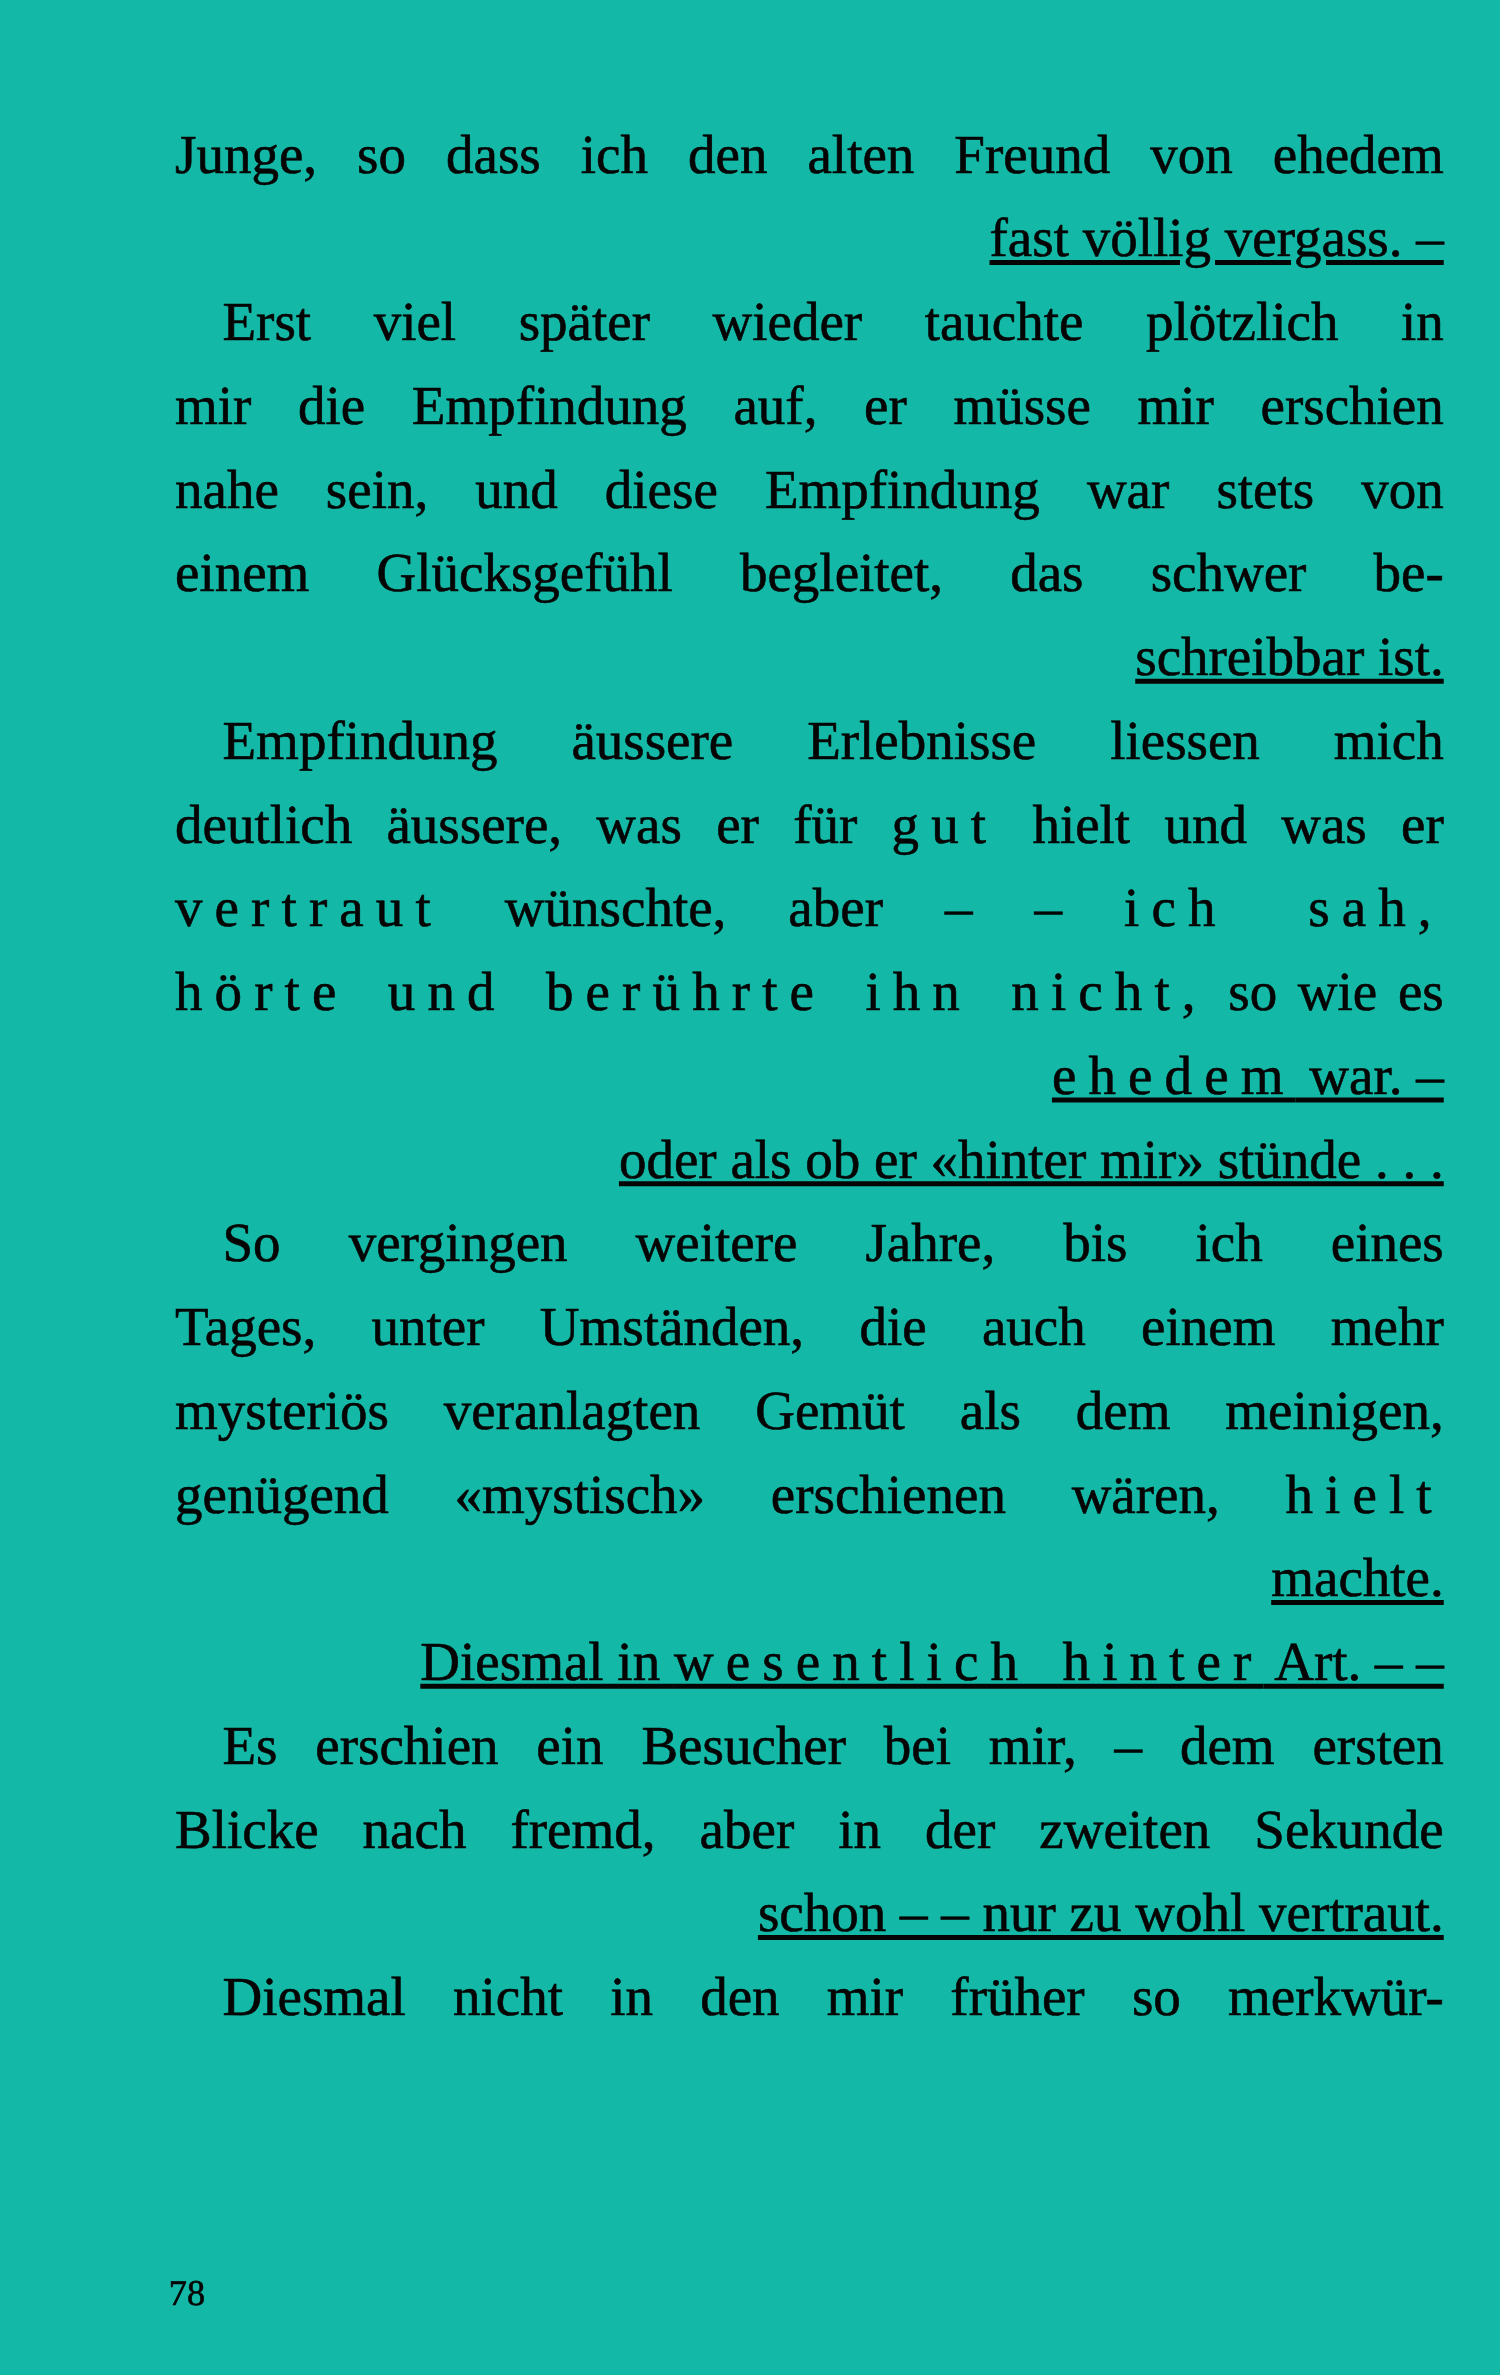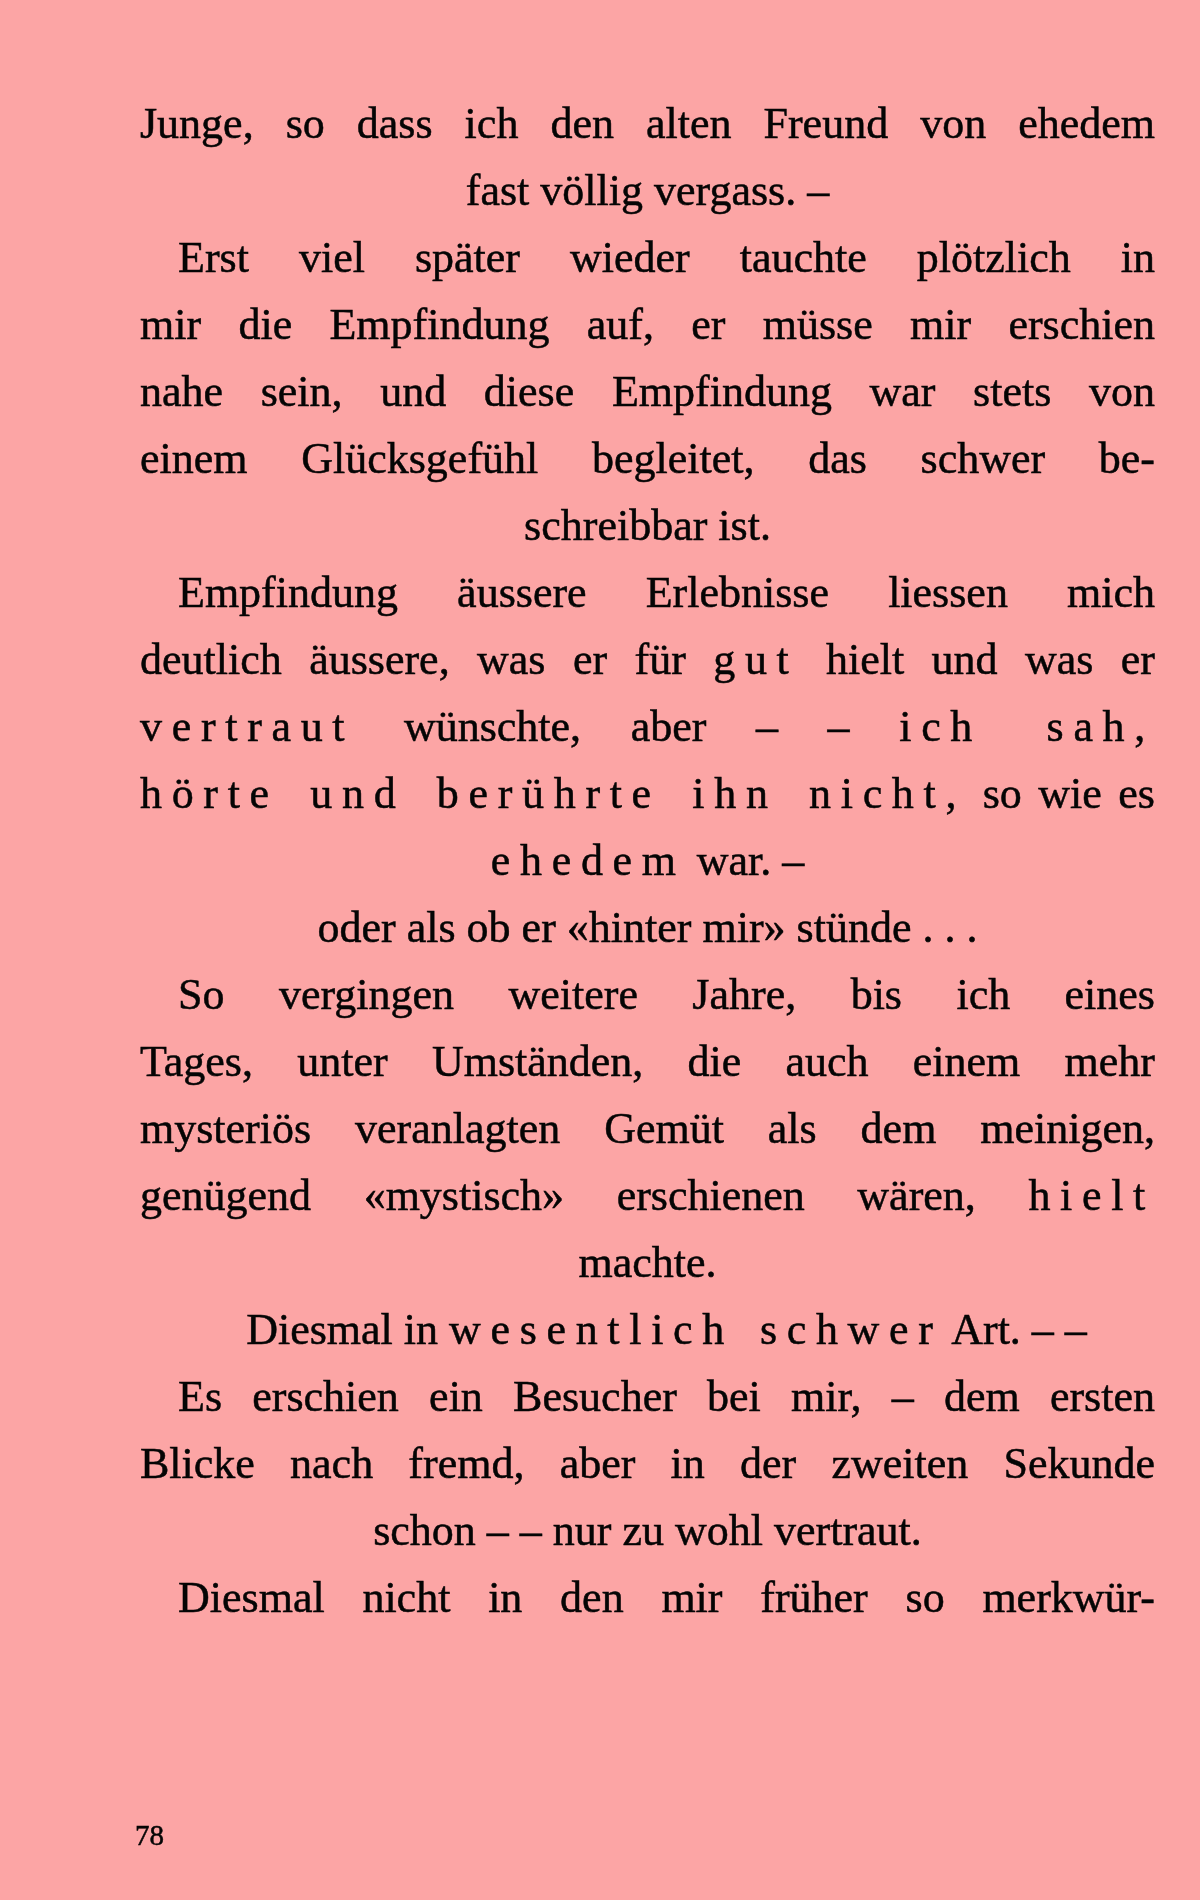--- a/index.html
+++ b/index.html
@@ -4,21 +4,21 @@
 <style>
   html, body {
     margin: 0;
     padding: 0;
     background: #ffffff;
   }
   .page {
     position: relative;
     width: 1200px;
     height: 1900px;
-    background: #fca5a5;
+    background: #14b8a6;
     overflow: hidden;
     font-family: "Liberation Serif", "DejaVu Serif", serif;
     color: #000000;
   }
   .text-block {
     position: absolute;
     left: 140px;
     top: 90px;
     width: 1015px;
   }
@@ -29,21 +29,22 @@
     white-space: normal;
     color: #050505;
     -webkit-text-stroke: 0.5px #050505;
   }
   .line.j {
     text-align: justify;
     text-align-last: justify;
     text-justify: inter-word;
   }
   .line.l {
-    text-align: center;
+    text-align: right;
+    text-decoration: underline;
   }
   .line.indent {
     text-indent: 38px;
   }
   .sp {
     letter-spacing: 0.22em;
     word-spacing: 0.12em;
   }
   .page-number {
     position: absolute;
@@ -72,20 +73,20 @@
       <div class="line j"><span>deutlich äussere, was er für </span><span class="sp">gut</span><span> hielt und was er</span></div>
       <div class="line j"><span class="sp">vertraut</span><span> wünschte, aber – – </span><span class="sp">ich sah,</span></div>
       <div class="line j"><span class="sp">hörte und berührte ihn nicht,</span><span> so wie es</span></div>
       <div class="line l"><span class="sp">ehedem</span><span> war. –</span></div>
       <div class="line l"><span>oder als ob er «hinter mir» stünde . . .</span></div>
       <div class="line j indent"><span>So vergingen weitere Jahre, bis ich eines</span></div>
       <div class="line j"><span>Tages, unter Umständen, die auch einem mehr</span></div>
       <div class="line j"><span>mysteriös veranlagten Gemüt als dem meinigen,</span></div>
       <div class="line j"><span>genügend «mystisch» erschienen wären, </span><span class="sp">hielt</span></div>
       <div class="line l"><span>machte.</span></div>
-      <div class="line l indent"><span>Diesmal in </span><span class="sp">wesentlich schwer</span><span> Art. – –</span></div>
+      <div class="line l indent"><span>Diesmal in </span><span class="sp">wesentlich hinter</span><span> Art. – –</span></div>
       <div class="line j indent"><span>Es erschien ein Besucher bei mir, – dem ersten</span></div>
       <div class="line j"><span>Blicke nach fremd, aber in der zweiten Sekunde</span></div>
       <div class="line l"><span>schon – – nur zu wohl vertraut.</span></div>
       <div class="line j indent"><span>Diesmal nicht in den mir früher so merkwür-</span></div>
     </div>
   <div class="page-number">78</div>
 </div>
 
 </body></html>

